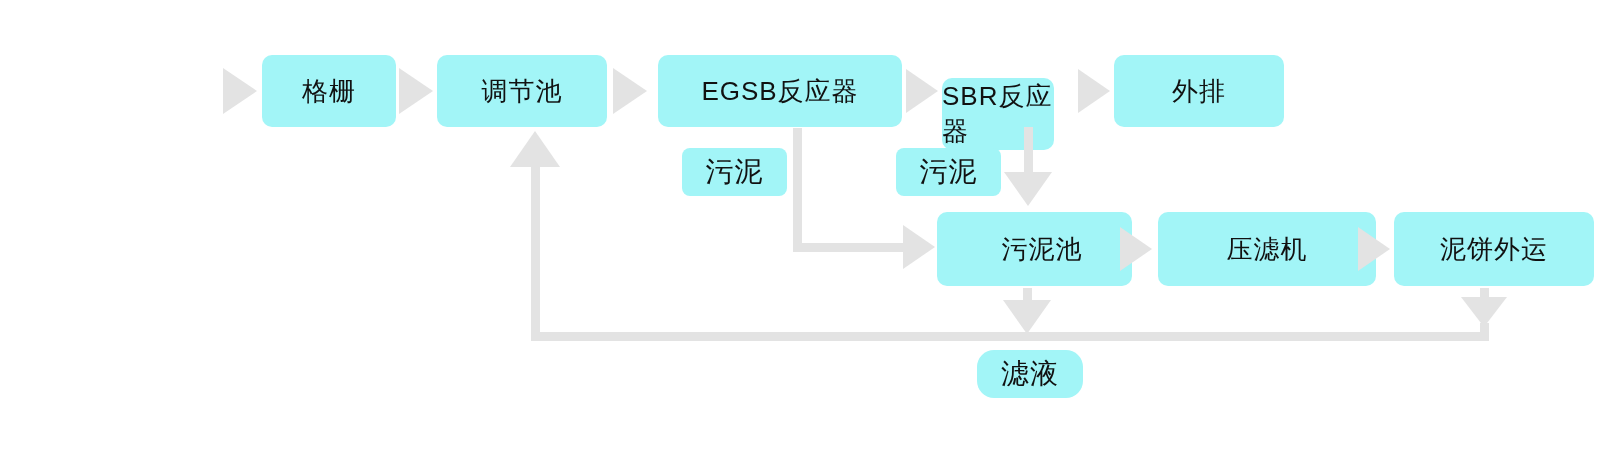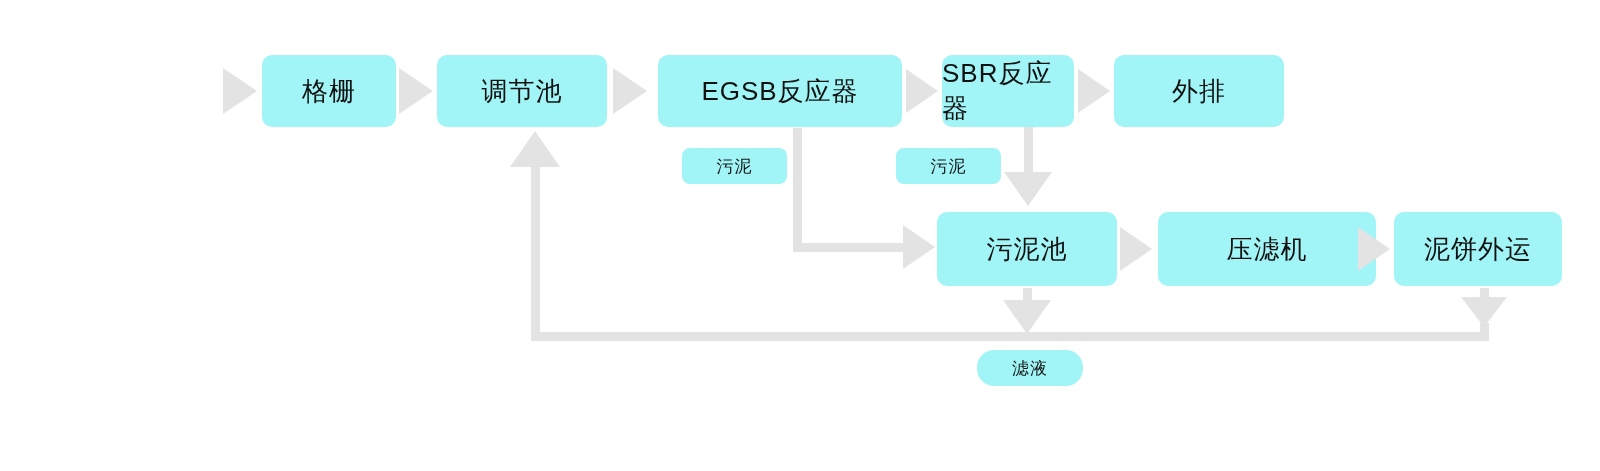--- a/index.html
+++ b/index.html
@@ -26,23 +26,23 @@
     letter-spacing:1px;
     color:var(--text);
   }
   .node.row1{top:55px;height:72px;}
   .node.row2{top:212px;height:74px;}
   .edge-label{
     position:absolute;
     background:var(--node-fill);
     border-radius:8px;
     display:flex;align-items:center;justify-content:center;
-    font-size:17px;
+    font-size:28px;
     letter-spacing:1px;
-    height:36px;
+    height:48px;
     color:var(--text);
   }
   .line{position:absolute;background:var(--connector);}
   .tri{position:absolute;width:0;height:0;}
   .tri.right{
     border-top:23px solid transparent;
     border-bottom:23px solid transparent;
     border-left:34px solid var(--connector);
   }
   .tri.right.small{
@@ -67,32 +67,32 @@
   }
 </style>
 </head>
 <body>
 
 <div class="canvas">
 
   <div class="node row1" style="left:262px;width:134px;">格栅</div>
   <div class="node row1" style="left:437px;width:170px;">调节池</div>
   <div class="node row1" style="left:658px;width:244px;">EGSB反应器</div>
-  <div class="node row1" style="left:942px;width:132px;">SBR反应器</div>
+  <div class="node row1" style="left:942px;width:112px;margin-top:23px;">SBR反应器</div>
   <div class="node row1" style="left:1114px;width:170px;">外排</div>
 
   <div class="tri right" style="left:223px;top:68px;"></div>
   <div class="tri right" style="left:399px;top:68px;"></div>
   <div class="tri right" style="left:613px;top:68px;"></div>
   <div class="tri right small" style="left:906px;top:69px;"></div>
   <div class="tri right small" style="left:1078px;top:69px;"></div>
 
-  <div class="node row2" style="left:937px;width:180px;">污泥池</div>
+  <div class="node row2" style="left:937px;width:180px;padding-left:15px;">污泥池</div>
   <div class="node row2" style="left:1158px;width:218px;">压滤机</div>
-  <div class="node row2" style="left:1394px;width:168px;">泥饼外运</div>
+  <div class="node row2" style="left:1394px;width:200px;">泥饼外运</div>
 
   <div class="tri right small" style="left:1120px;top:227px;"></div>
   <div class="tri right small" style="left:1358px;top:227px;"></div>
 
   <div class="line" style="left:793px;top:128px;width:9px;height:124px;"></div>
   <div class="line" style="left:793px;top:243px;width:112px;height:9px;"></div>
   <div class="tri right small" style="left:903px;top:225px;"></div>
 
   <div class="line" style="left:1024px;top:127px;width:9px;height:46px;"></div>
   <div class="tri down" style="left:1004px;top:172px;"></div>

